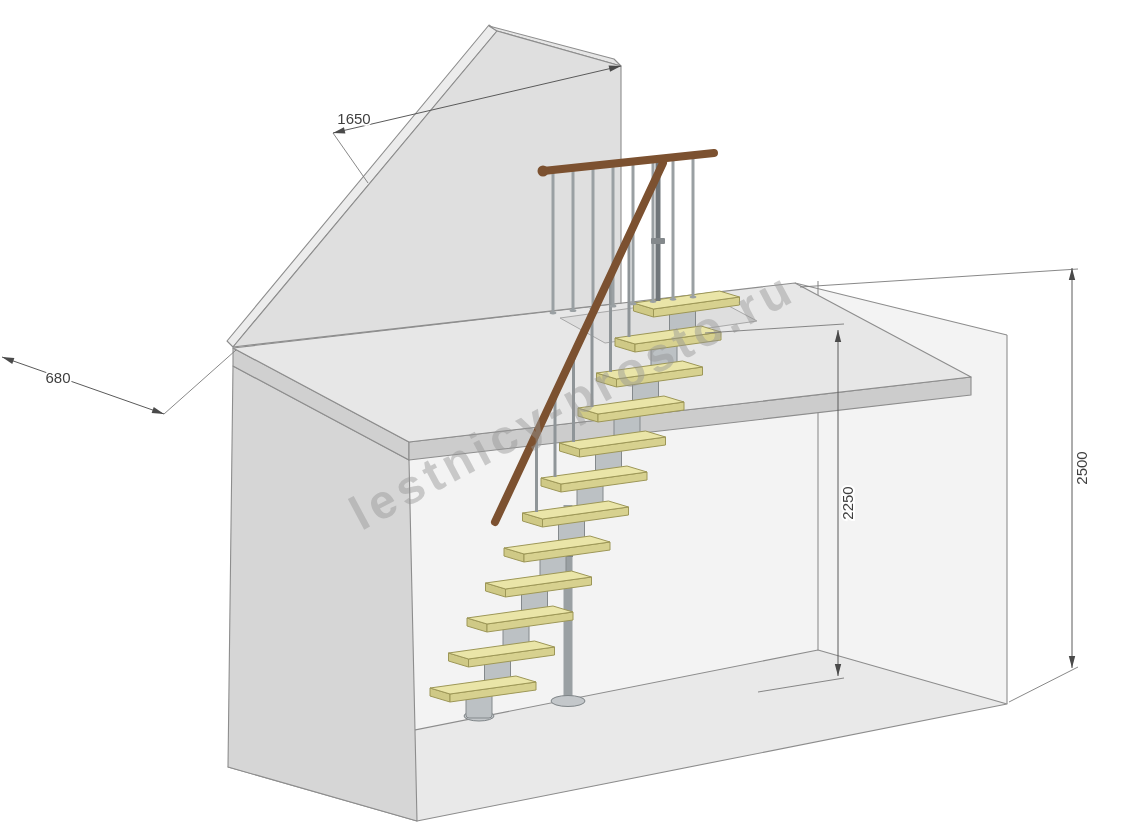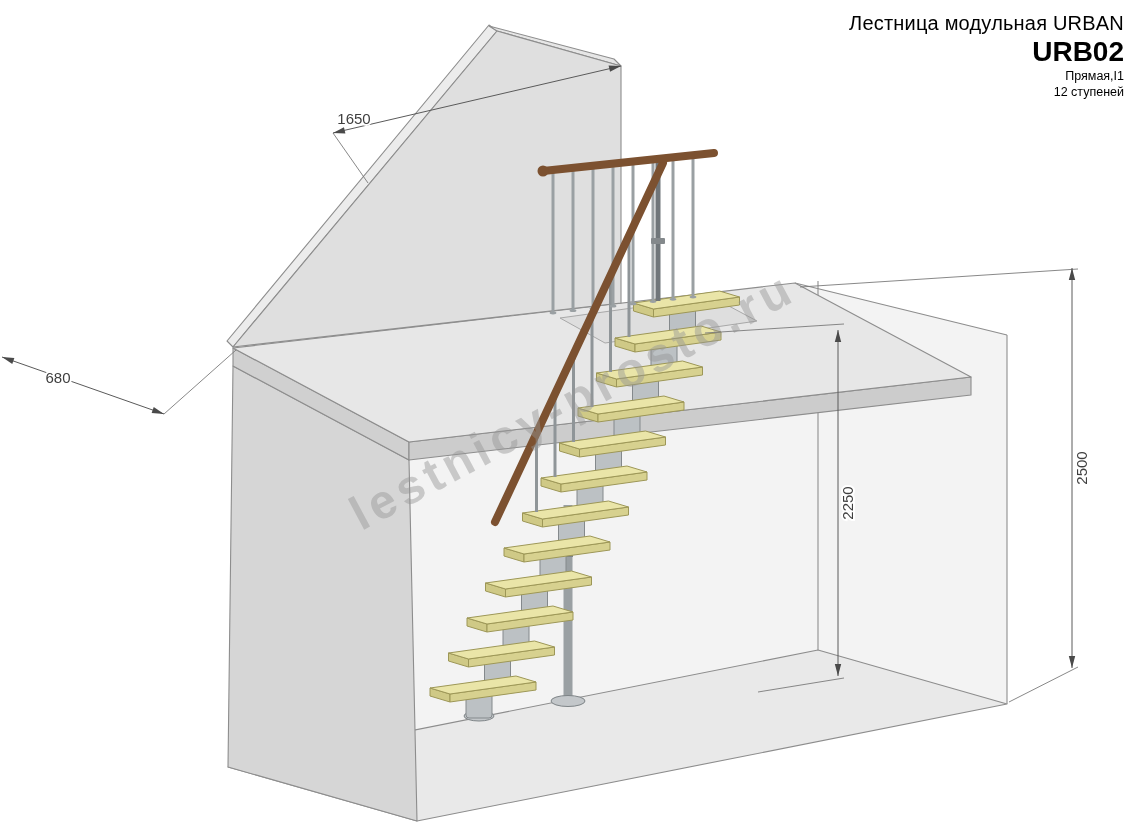--- a/index.html
+++ b/index.html
@@ -171,20 +171,14 @@
     <line class="dim" x1="1072" y1="268" x2="1072" y2="668" marker-start="url(#dimarr)" marker-end="url(#dimarr)"></line>
     <text class="dimtext" transform="translate(1087,468) rotate(-90)" text-anchor="middle">2500</text>
 
     <line class="ext" x1="705" y1="333" x2="844" y2="324"></line>
     <line class="ext" x1="758" y1="692" x2="844" y2="678"></line>
     <line class="dim" x1="838" y1="330" x2="838" y2="676" marker-start="url(#dimarr)" marker-end="url(#dimarr)"></line>
     <text class="dimtext" transform="translate(853,503) rotate(-90)" text-anchor="middle">2250</text>
   </g>
 </svg>
 
-<div class="title-block">
-  <div class="tb-line1">Лестница модульная URBAN</div>
-  <div class="tb-model">URB02</div>
-  <div class="tb-sub">Прямая,I1</div>
-  <div class="tb-sub">12 ступеней</div>
-</div>
 
 </div>
 
 </body></html>

